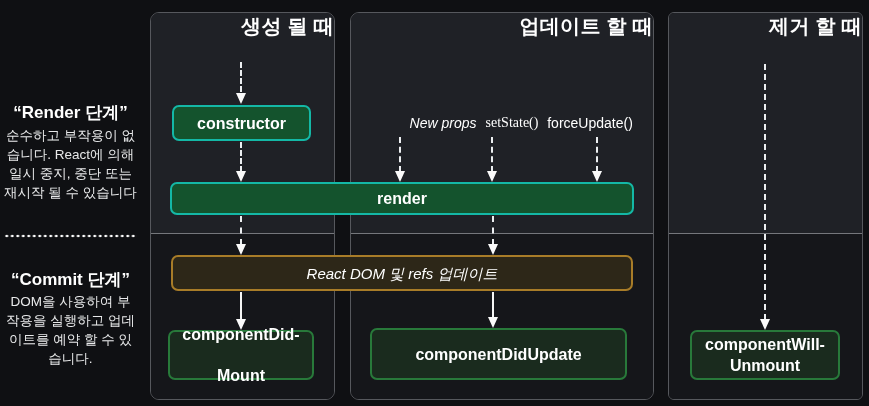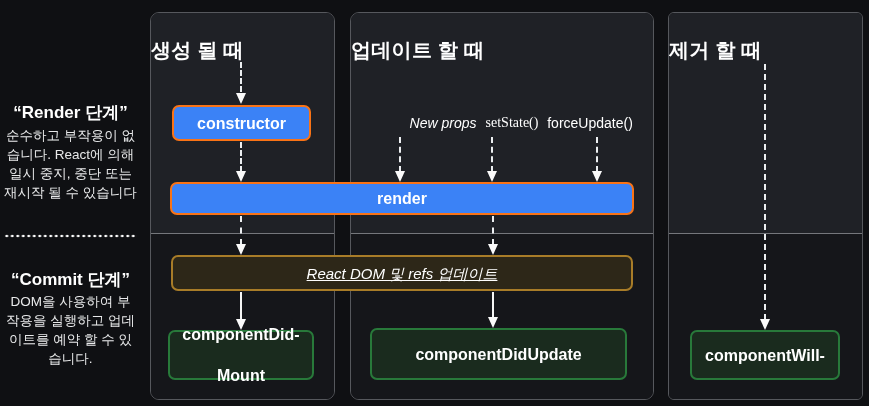--- a/index.html
+++ b/index.html
@@ -12,28 +12,28 @@
   .side-desc{font-size:13.5px;line-height:19px;white-space:pre-line;color:#e8e9ea;}
   .dotline{position:absolute;left:4px;top:234px;width:133px;height:4px;
            background-image:radial-gradient(circle,#ffffff 1.3px,transparent 1.6px);
            background-size:5.5px 4px;background-repeat:repeat-x;background-position:0 50%;}
 
   
   .panel{position:absolute;top:12px;height:386px;border:1px solid #56585d;border-radius:9px;
          overflow:hidden;display:flex;flex-direction:column;}
   .panel-top{height:220px;background:#1f2126;}
   .panel-bottom{flex:1;background:#15161a;border-top:1px solid #75777c;}
-  .col-header{padding-top:24px;text-align:left;font-size:20px;font-weight:bold;color:#fff;
+  .col-header{text-align:right;font-size:20px;font-weight:bold;color:#fff;
               letter-spacing:0.3px;}
 
   
   .box{position:absolute;display:flex;flex-direction:column;align-items:center;justify-content:center;
        border-radius:7px;font-weight:bold;font-size:16px;text-align:center;line-height:21px;
        color:#fff;z-index:3;box-sizing:border-box;}
-  .blue{background:#3b82f6;border:2px solid #f97316;}
+  .blue{background:#14532d;border:2px solid #14b8a6;}
   .gold{background:#2d2718;border:2px solid #a87c28;font-style:italic;font-weight:normal;font-size:15px;}
   .green{background:#1a2b1e;border:2px solid #28793a;}
 
   
   .dash{position:absolute;width:0;border-left:2px dashed #eceff1;z-index:2;}
   .solidline{position:absolute;width:2px;background:#f5f5f5;z-index:2;}
   .head{position:absolute;width:0;height:0;border-left:5px solid transparent;
         border-right:5px solid transparent;border-top:11px solid #fafafa;z-index:2;}
 
   .trigger{position:absolute;font-size:14px;color:#fff;transform:translateX(-50%);white-space:nowrap;}
@@ -105,30 +105,31 @@
   <div class="head" style="left:760px;top:319px;"></div>
 
   <div class="box blue" style="left:172px;top:105px;width:139px;height:36px;">
     <span>constructor</span>
   </div>
 
   <div class="box blue" style="left:170px;top:182px;width:464px;height:33px;">
     <span>render</span>
   </div>
 
-  <div class="box gold" style="left:171px;top:255px;width:462px;height:36px;text-decoration:underline;">
+  <div class="box gold" style="left:171px;top:255px;width:462px;height:36px;">
     <span>React DOM 및 refs 업데이트</span>
   </div>
 
   <div class="box green" style="left:168px;top:330px;width:146px;height:50px;gap:20px;">
     <span>componentDid-</span>
     <span>Mount</span>
   </div>
 
   <div class="box green" style="left:370px;top:328px;width:257px;height:52px;">
     <span>componentDidUpdate</span>
   </div>
 
   <div class="box green" style="left:690px;top:330px;width:150px;height:50px;">
     <span>componentWill-</span>
+    <span>Unmount</span>
   </div>
 
 </div>
 
 </body></html>

